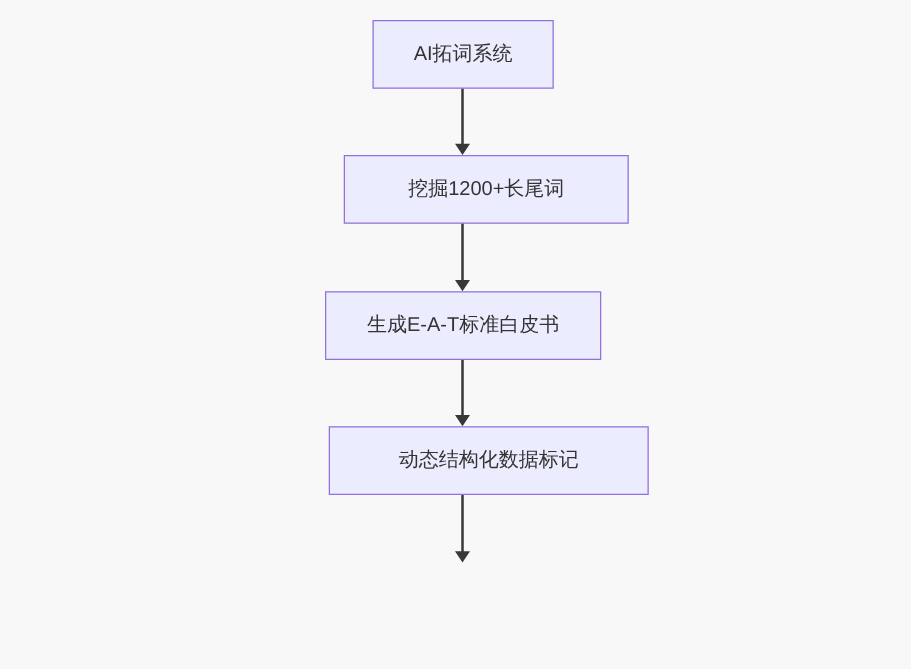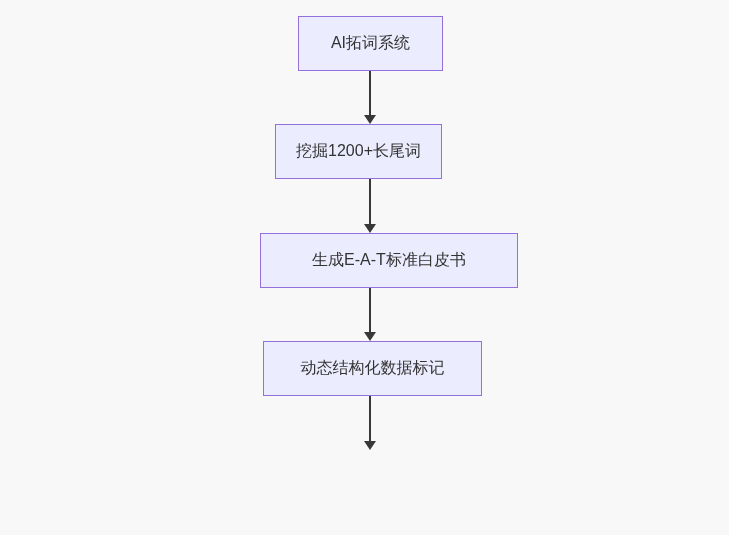--- a/index.html
+++ b/index.html
@@ -29,23 +29,23 @@
     border: 1px solid var(--node-border);
     color: var(--text);
     font-size: 16px;
     display: flex;
     align-items: center;
     justify-content: center;
     text-align: center;
     white-space: nowrap;
   }
   .node-1 { top: 16px;  left: 298px; width: 145px; }
-  .node-2 { top: 124px; left: 275px; width: 167px; }
-  .node-3 { top: 233px; left: 260px; width: 258px; }
-  .node-4 { top: 341px; left: 263px; width: 219px; }
+  .node-2 { top: 124px; left: 275px; width: 228px; }
+  .node-3 { top: 233px; left: 260px; width: 221px; }
+  .node-4 { top: 341px; left: 263px; width: 256px; }
   .node-5 { top: 450px; left: 254px; width: 232px; }
 
   .edge {
     position: absolute;
     left: 370px;
     width: 0;
   }
   .edge .line {
     position: absolute;
     left: -1px;

